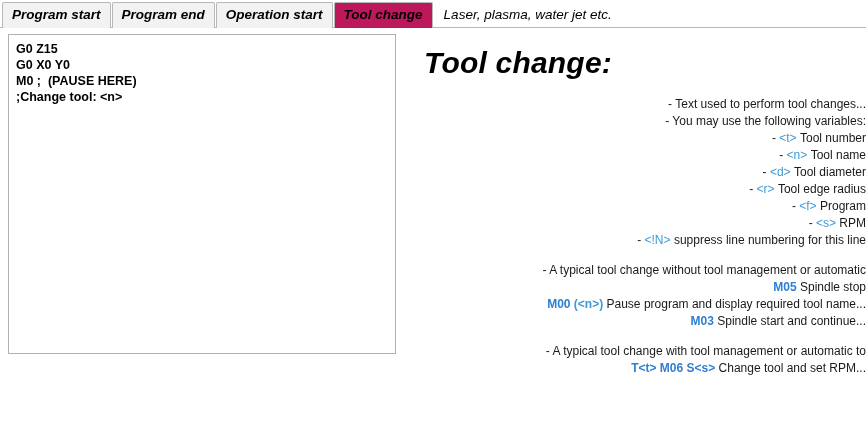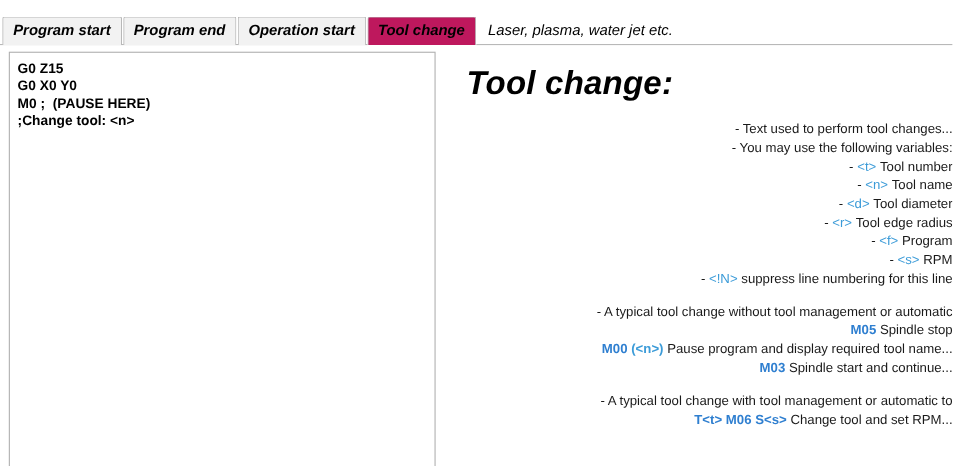--- a/index.html
+++ b/index.html
@@ -17,21 +17,20 @@
   
   .tabstrip {
     position: relative;
     height: 28px;
     border-bottom: 1px solid #b8b8b8;
     background: #ffffff;
     display: flex;
     align-items: flex-end;
     padding-left: 2px;
     box-sizing: border-box;
-    margin-top: 13px;
   }
   .tab {
     font-style: italic;
     font-weight: bold;
     font-size: 13.5px;
     color: #000000;
     padding: 4px 9px 5px 9px;
     margin-right: 1px;
     border: 1px solid #b8b8b8;
     border-bottom: none;
@@ -66,21 +65,21 @@
   }
 
   
   .codepane-wrap {
     width: 400px;
     padding: 6px 4px 6px 8px;
     box-sizing: border-box;
   }
   .codepane {
     width: 100%;
-    height: 384px;
+    height: 320px;
     border: 1px solid #b0b0b0;
     box-sizing: border-box;
     padding: 6px 7px;
     font-family: "Liberation Sans", sans-serif;
     font-size: 12.5px;
     font-weight: bold;
     color: #000000;
     line-height: 16px;
     background: #ffffff;
     overflow: hidden;

